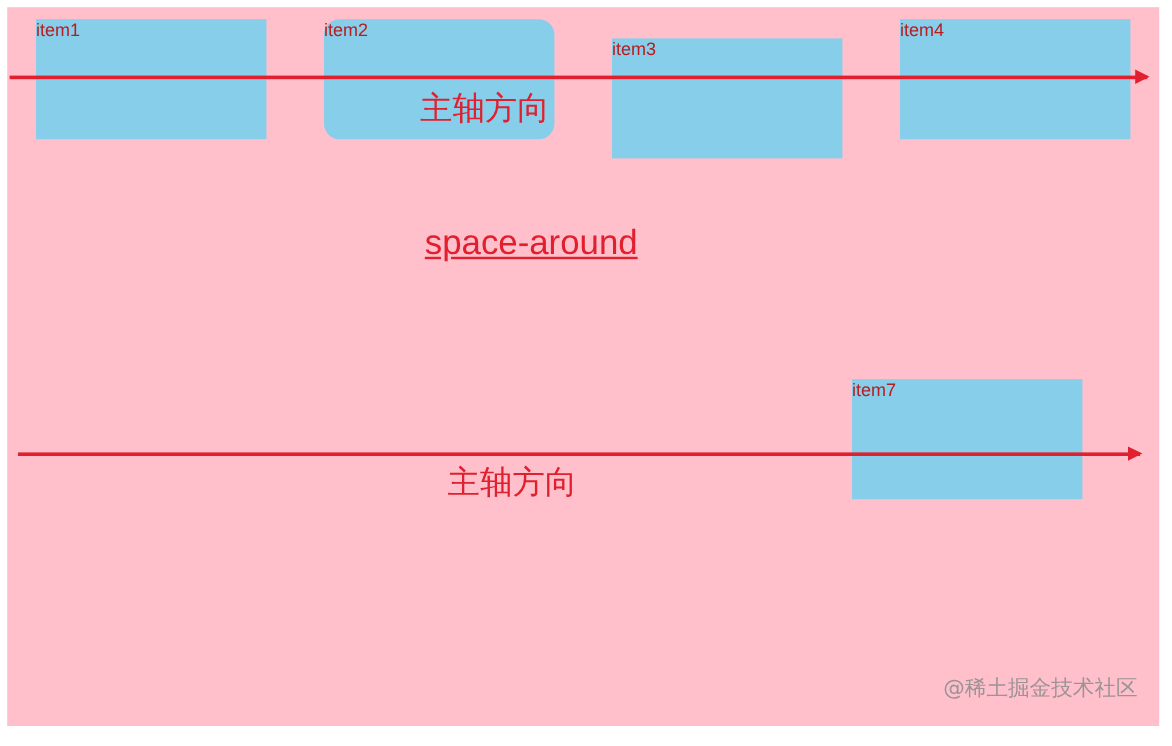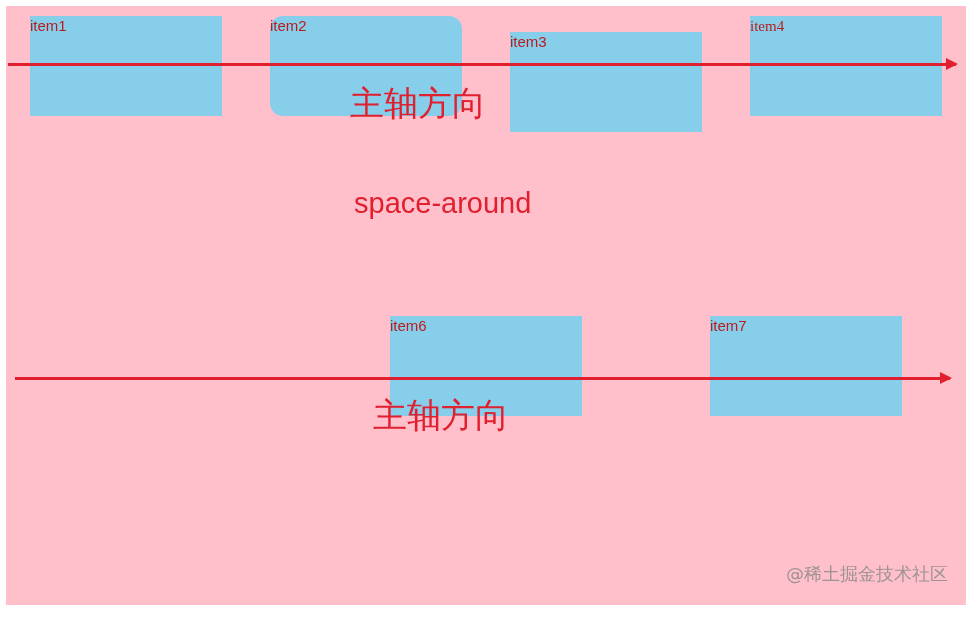--- a/index.html
+++ b/index.html
@@ -48,24 +48,23 @@
       border-top: 6.5px solid transparent;
       border-bottom: 6.5px solid transparent;
       border-left: 12px solid #e0202e;
     }
     .label {
       position: absolute;
       color: #e0202e;
       white-space: nowrap;
     }
     .axis-label {
-      font-size: 34px;
+      font-size: 27px;
       line-height: 32px;
       font-family: "DejaVu Sans", sans-serif;
-      margin-top: 12px;
     }
     .mode-label {
       font-size: 29px;
       line-height: 34px;
     }
     .watermark {
       position: absolute;
       right: 18px;
       bottom: 20px;
       color: #8c8c8c;
@@ -82,32 +81,29 @@
 
   <div class="item" style="left:24px; top:10px;">
     <span>item1</span>
   </div>
   <div class="item" style="left:264px; top:10px;border-radius:13px;">
     <span>item2</span>
   </div>
   <div class="item" style="left:504px; top:10px;margin-top:16px;">
     <span>item3</span>
   </div>
-  <div class="item" style="left:744px; top:10px;font-family:Liberation Serif, serif;">
+  <div class="item" style="left:744px; top:10px;">
     <span>item4</span>
   </div>
 
   <div class="arrow" style="left:2px; top:57px; width:948px;"></div>
   <div class="label axis-label" style="left:344px; top:69px;">主轴方向</div>
 
-  <div class="label mode-label" style="left:348px; top:180px;">space-around</div>
+  <div class="label mode-label" style="left:348px; top:180px;text-decoration:underline;">space-around</div>
 
-  <div class="item" style="left:384px; top:310px;">
-    <span>item6</span>
-  </div>
   <div class="item" style="left:704px; top:310px;">
     <span>item7</span>
   </div>
 
   <div class="arrow" style="left:9px; top:371px; width:935px;"></div>
   <div class="label axis-label" style="left:367px; top:381px;">主轴方向</div>
 
   <div class="watermark">@稀土掘金技术社区</div>
 </div>
 

